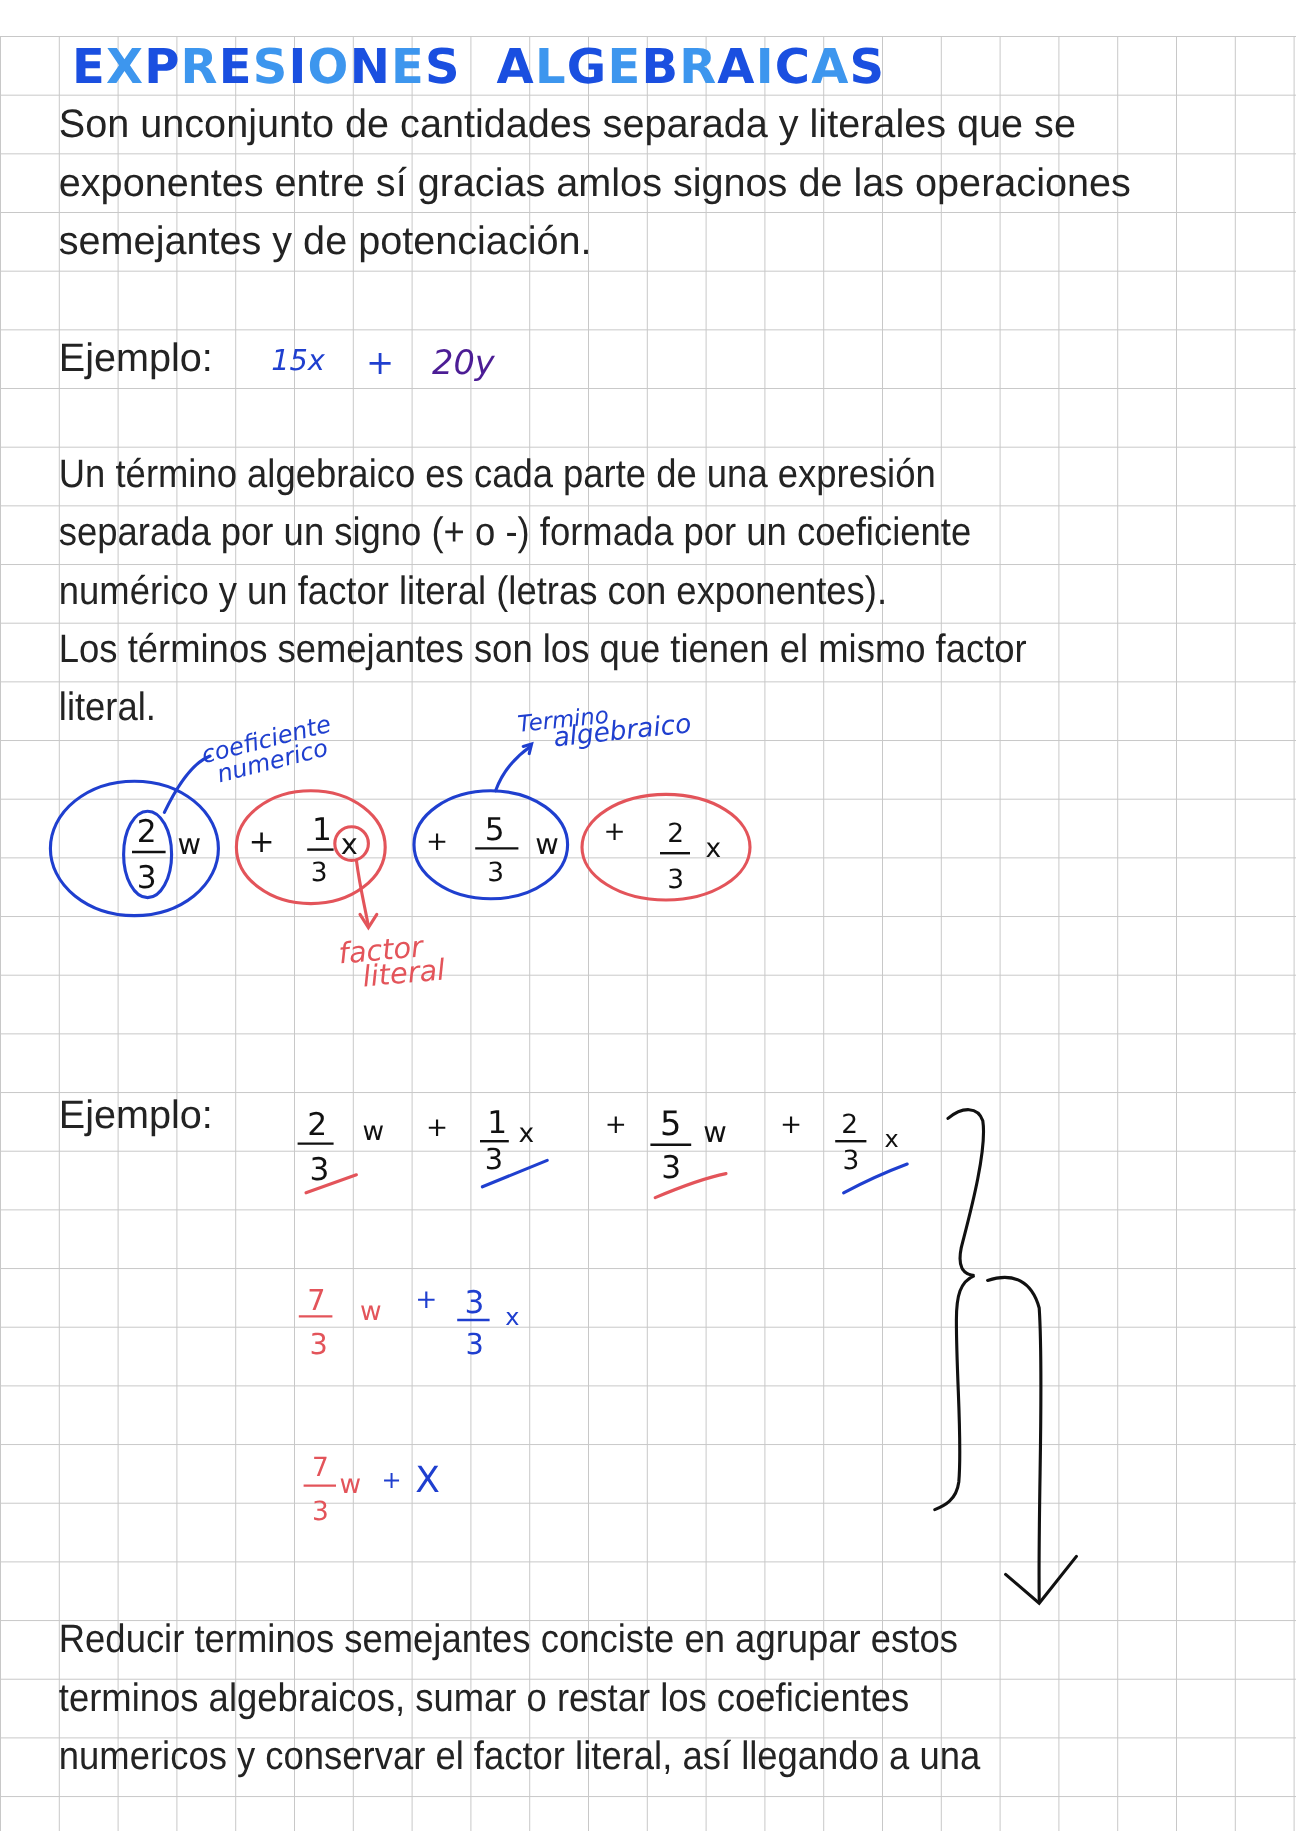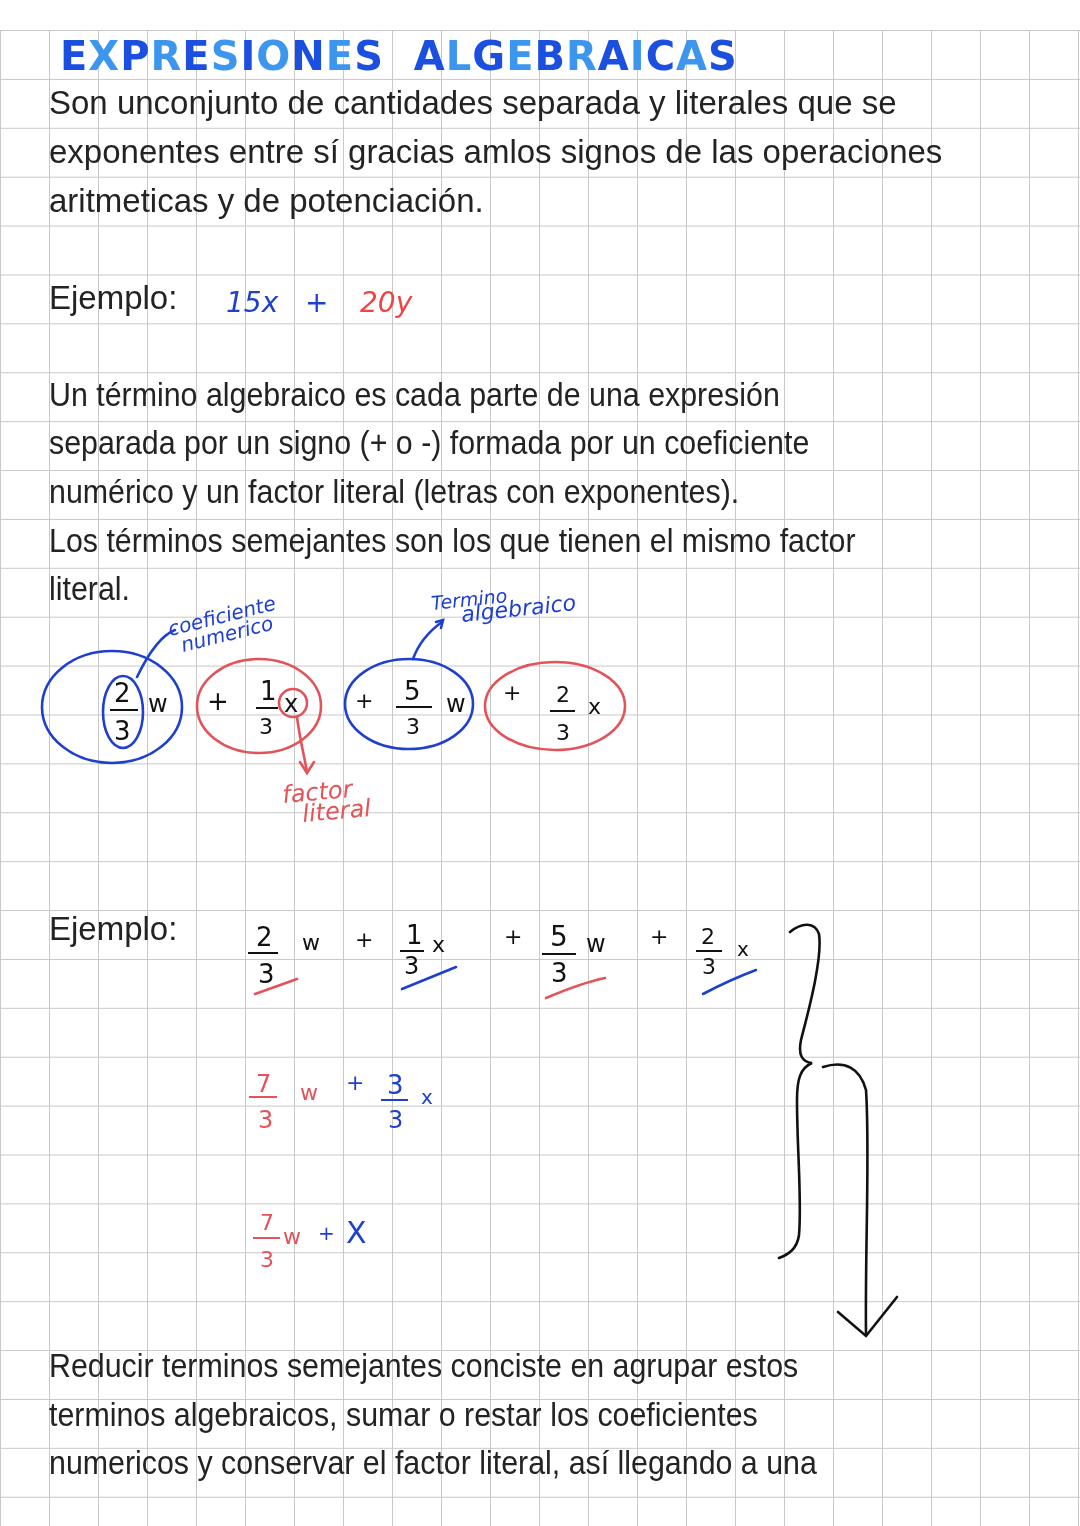--- a/index.html
+++ b/index.html
@@ -39,26 +39,26 @@
 </style>
 </head>
 <body>
 
 <div class="grid"></div>
 
 <div class="title" id="title"><span style="color: rgb(26, 79, 224);">E</span><span style="color: rgb(61, 150, 238);">X</span><span style="color: rgb(26, 79, 224);">P</span><span style="color: rgb(61, 150, 238);">R</span><span style="color: rgb(26, 79, 224);">E</span><span style="color: rgb(61, 150, 238);">S</span><span style="color: rgb(26, 79, 224);">I</span><span style="color: rgb(61, 150, 238);">O</span><span style="color: rgb(26, 79, 224);">N</span><span style="color: rgb(61, 150, 238);">E</span><span style="color: rgb(26, 79, 224);">S</span><span>&nbsp;&nbsp;</span><span style="color: rgb(26, 79, 224);">A</span><span style="color: rgb(61, 150, 238);">L</span><span style="color: rgb(26, 79, 224);">G</span><span style="color: rgb(61, 150, 238);">E</span><span style="color: rgb(26, 79, 224);">B</span><span style="color: rgb(61, 150, 238);">R</span><span style="color: rgb(26, 79, 224);">A</span><span style="color: rgb(61, 150, 238);">I</span><span style="color: rgb(26, 79, 224);">C</span><span style="color: rgb(61, 150, 238);">A</span><span style="color: rgb(26, 79, 224);">S</span></div>
 
 <div class="text-line" style="top:83px;">Son unconjunto de cantidades separada y literales que se</div>
 <div class="text-line" style="top:132px;">exponentes entre sí gracias amlos signos de las operaciones</div>
-<div class="text-line" style="top:181px;">aritmeticas y de potenciación.</div>
+<div class="text-line" style="top:181px;">semejantes y de potenciación.</div>
 
 <div class="text-line" style="top:278px;">Ejemplo:</div>
-<div class="hand" style="left:226px; top:286px; font-size:28px; color:#1f3fcf;">15x</div>
+<div class="hand" style="left:226px; top:286px; font-size:24px; color:#1f3fcf;">15x</div>
 <div class="hand" style="left:305px; top:286px; font-size:28px; color:#1f3fcf;">+</div>
-<div class="hand" style="left:360px; top:286px; font-size:28px; color:#ef4444;">20y</div>
+<div class="hand" style="left:360px; top:286px; font-size:28px; color:#4c1d95;">20y</div>
 
 <div class="text-line cond" style="top:375px; transform:scaleX(0.92);">Un término algebraico es cada parte de una expresión</div>
 <div class="text-line cond" style="top:423px; transform:scaleX(0.92);">separada por un signo (+ o -) formada por un coeficiente</div>
 <div class="text-line cond" style="top:472px; transform:scaleX(0.92);">numérico y un factor literal (letras con exponentes).</div>
 <div class="text-line cond" style="top:521px; transform:scaleX(0.92);">Los términos semejantes son los que tienen el mismo factor</div>
 <div class="text-line cond" style="top:569px; transform:scaleX(0.92);">literal.</div>
 
 <svg class="overlay" viewBox="0 0 1080 1526">
 
   <g fill="none" stroke-width="2.6" stroke-linecap="round">

